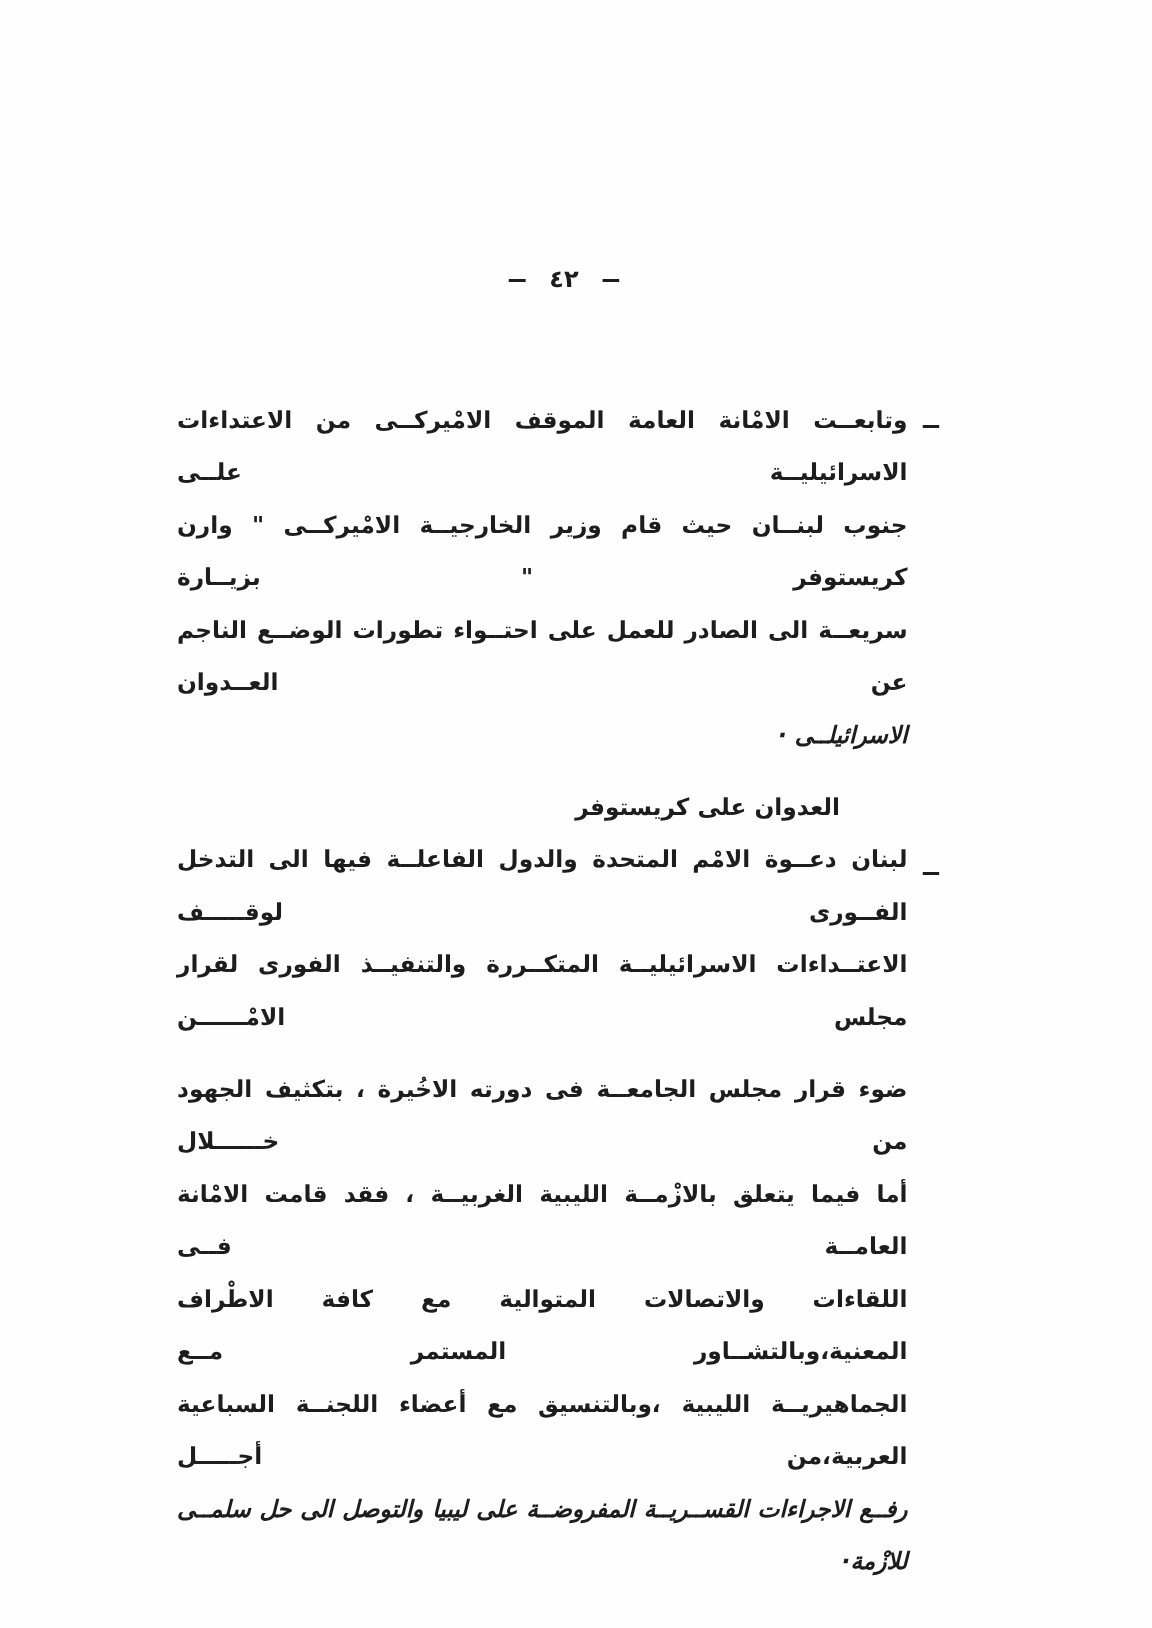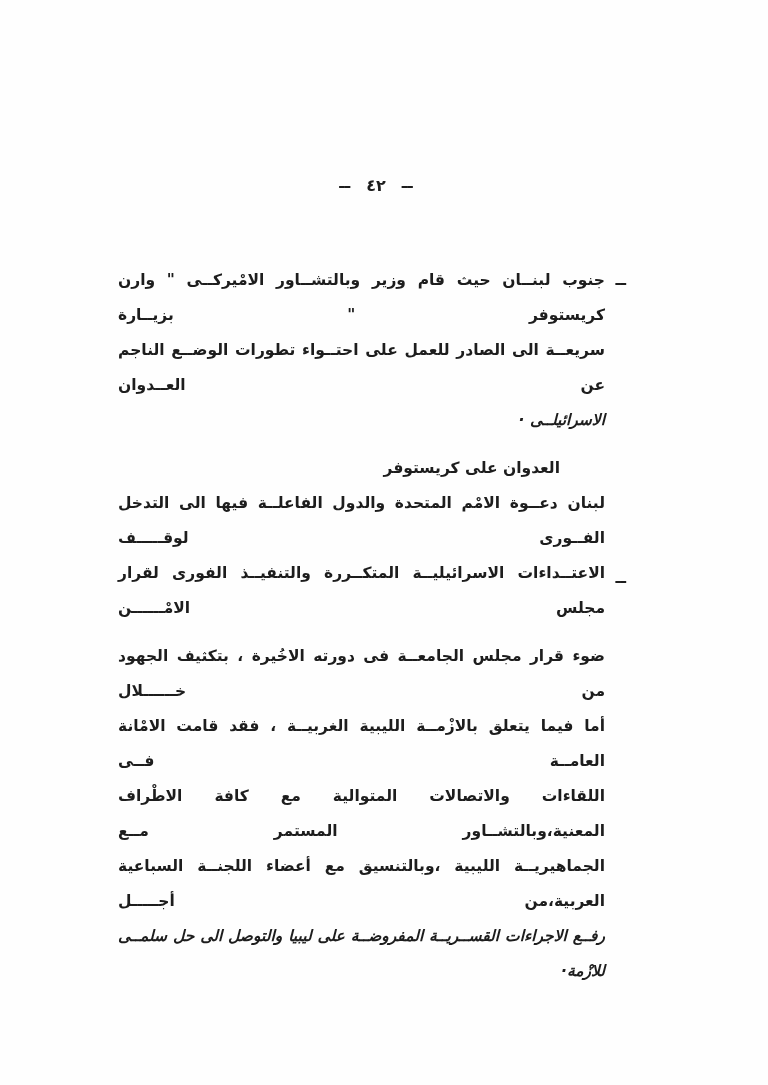--- a/index.html
+++ b/index.html
@@ -87,21 +87,22 @@
   <div class="page-number">
     <span class="dash">ــ</span><span>٤٢</span><span class="dash">ــ</span>
   </div>
 
   <div class="bullet-dash bullet-1">ــ</div>
   <div class="bullet-dash bullet-2">ــ</div>
 
   <div class="text-block">
 
     <div class="paragraph">
-      <div class="line">جنوب لبنــان حيث قام وزير وبالتشــاور الامْيركــى " وارن كريستوفر " بزيــارة</div>
+      <div class="line">وتابعــت الامْانة العامة الموقف الامْيركــى من  الاعتداءات الاسرائيليــة علــى</div>
+      <div class="line">جنوب لبنــان حيث قام وزير الخارجيــة الامْيركــى " وارن كريستوفر " بزيــارة</div>
       <div class="line">سريعــة الى الصادر للعمل على احتــواء تطورات الوضــع الناجم عن العــدوان</div>
       <div class="line short">الاسرائيلــى ·</div>
     </div>
 
     <div class="paragraph">
       <div class="indent-line">
         <span>العدوان على كريستوفر</span>
       </div>
       <div class="line">لبنان دعــوة الامْم المتحدة والدول الفاعلــة فيها الى التدخل الفــورى لوقـــــف</div>
       <div class="line">الاعتــداءات الاسرائيليــة المتكــررة والتنفيــذ الفورى لقرار مجلس الامْــــــن</div>

